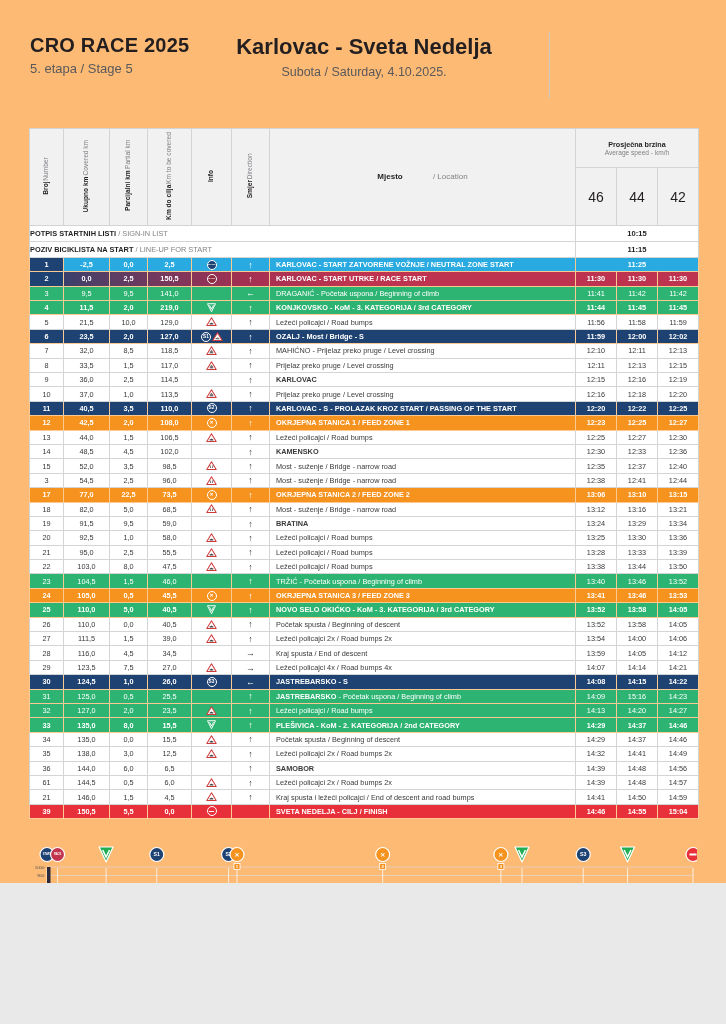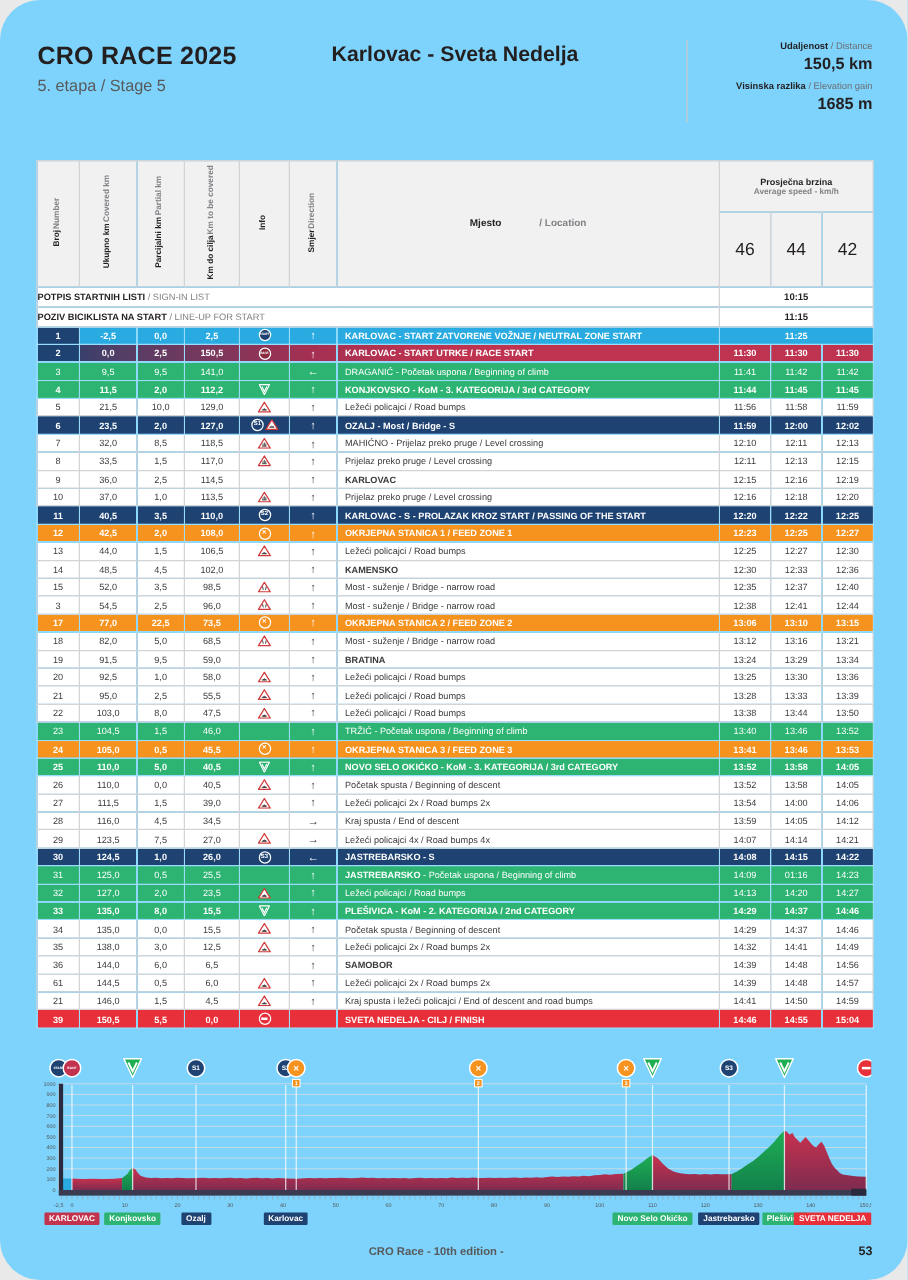--- a/index.html
+++ b/index.html
@@ -1,35 +1,35 @@
 <!DOCTYPE html>
 <html><head>
 <meta charset="utf-8">
 <style>
   html,body{margin:0;padding:0;background:#e9e9e9;}
-  .page{position:relative;width:726px;height:1024px;background:#7dd3fc;margin:0 auto;
-        font-family:"Liberation Sans",sans-serif;color:#3a3a3c;overflow:hidden;border-radius:32px;}
+  .page{position:relative;width:726px;height:883px;background:#fdba74;margin:0 auto;
+        font-family:"Liberation Sans",sans-serif;color:#3a3a3c;overflow:hidden;}
   
   .hdr{position:absolute;top:32px;left:30px;right:28px;height:78px;}
   .hdr-left{position:absolute;left:0;top:2px;}
   .race-title{font-size:20px;font-weight:900;color:#231f20;letter-spacing:.2px;}
   .stage{font-size:13px;color:#58595b;margin-top:4px;}
   .hdr-center{position:absolute;left:50%;transform:translateX(-50%);top:2px;text-align:center;width:300px;}
-  .route-title{font-size:17px;font-weight:900;color:#231f20;}
+  .route-title{font-size:22px;font-weight:900;color:#231f20;}
   .route-date{font-size:12.5px;color:#58595b;margin-top:5px;}
   .hdr-div{position:absolute;right:148px;top:0;width:1px;height:66px;background:#c9cacb;}
   .hdr-right{position:absolute;right:0;top:0;text-align:right;width:140px;}
   .stat-label{font-size:7.5px;color:#6d6e71;}
   .stat-label b{color:#231f20;font-size:7.5px;}
   .stat-value{font-size:13px;font-weight:900;color:#231f20;margin:2px 0 6px;}
   
   table.rt{position:absolute;top:128px;left:29px;width:669px;border-collapse:collapse;table-layout:fixed;
            font-size:7.3px;}
   table.rt td,table.rt th{border:1px solid #d3d4d6;padding:0;overflow:hidden;white-space:nowrap;}
-  thead th{background:#f1f1f2;color:#414042;font-weight:bold;vertical-align:middle;}
+  thead th{background:#f1f1f2;color:#414042;font-weight:normal;vertical-align:middle;}
   .vh{height:86px;}
   .vtext{display:inline-flex;writing-mode:vertical-rl;transform:rotate(180deg);gap:1px;
          font-size:6.6px;line-height:1.25;padding:3px 0;}
   .vtext b{color:#231f20;}
   .vtext span{color:#808285;}
   .mjesto-h{font-size:8px;}
   .mjesto-h b{color:#231f20;}
   .mjesto-h span{color:#808285;margin-left:28px;}
   .spd-top{height:34px;font-size:7px;}
   .spd-top b{display:block;color:#231f20;font-size:7.2px;}
@@ -84,28 +84,23 @@
 
 <div class="page">
 
   <div class="hdr">
     <div class="hdr-left">
       <div class="race-title">CRO RACE 2025</div>
       <div class="stage">5. etapa / Stage 5</div>
     </div>
     <div class="hdr-center">
       <div class="route-title">Karlovac - Sveta Nedelja</div>
+      <div class="route-date">Subota / Saturday, 4.10.2025.</div>
     </div>
     <div class="hdr-div"></div>
-    <div class="hdr-right">
-      <div class="stat-label"><b>Udaljenost</b><span> / Distance</span></div>
-      <div class="stat-value">150,5 km</div>
-      <div class="stat-label"><b>Visinska razlika</b><span> / Elevation gain</span></div>
-      <div class="stat-value">1685 m</div>
-    </div>
   </div>
 
   <table class="rt">
     <colgroup>
       <col style="width:34px">
         <col style="width:46px">
         <col style="width:38px">
         <col style="width:44px">
       <col style="width:40px">
         <col style="width:38px">
@@ -190,21 +185,21 @@
           <td class="dir">←</td>
           <td class="loc">DRAGANIĆ - Početak uspona / Beginning of climb</td>
           <td>11:41</td>
           <td>11:42</td>
           <td>11:42</td>
         </tr>
         <tr class="r-kom colored">
           <td>4</td>
           <td>11,5</td>
           <td>2,0</td>
-          <td>112,2</td>
+          <td>219,0</td>
           <td class="icell"><svg class="ic" viewBox="0 0 14 13">
               <path d="M1.5 1 H12.5 L7 12 Z" fill="none" stroke="#fff" stroke-width="1.3" stroke-linejoin="round"></path>
               <path d="M4.3 3 L7 8.4 L9.7 3" fill="none" stroke="#fff" stroke-width="1.3"></path>
             </svg></td>
           <td class="dir">↑</td>
           <td class="loc">KONJKOVSKO - KoM - 3. KATEGORIJA / 3rd CATEGORY</td>
           <td>11:44</td>
           <td>11:45</td>
           <td>11:45</td>
         </tr>
@@ -570,21 +565,21 @@
         </tr>
         <tr class="r-climb colored">
           <td>31</td>
           <td>125,0</td>
           <td>0,5</td>
           <td>25,5</td>
           <td class="icell"></td>
           <td class="dir">↑</td>
           <td class="loc"><b>JASTREBARSKO</b> - Početak uspona / Beginning of climb</td>
           <td>14:09</td>
-          <td>01:16</td>
+          <td>15:16</td>
           <td>14:23</td>
         </tr>
         <tr class="r-climb colored">
           <td>32</td>
           <td>127,0</td>
           <td>2,0</td>
           <td>23,5</td>
           <td class="icell"><span><svg class="ic" viewBox="0 0 14 12">
                 <path d="M7 1 L13 10.8 H1 Z" fill="#fff" stroke="#d03a3a" stroke-width="1.3" stroke-linejoin="round"></path>
                 <path d="M4.3 8.8 H9.7 M5.3 8.8 Q7 6.4 8.7 8.8 Z" fill="#444" stroke="#444" stroke-width="0.8"></path>

